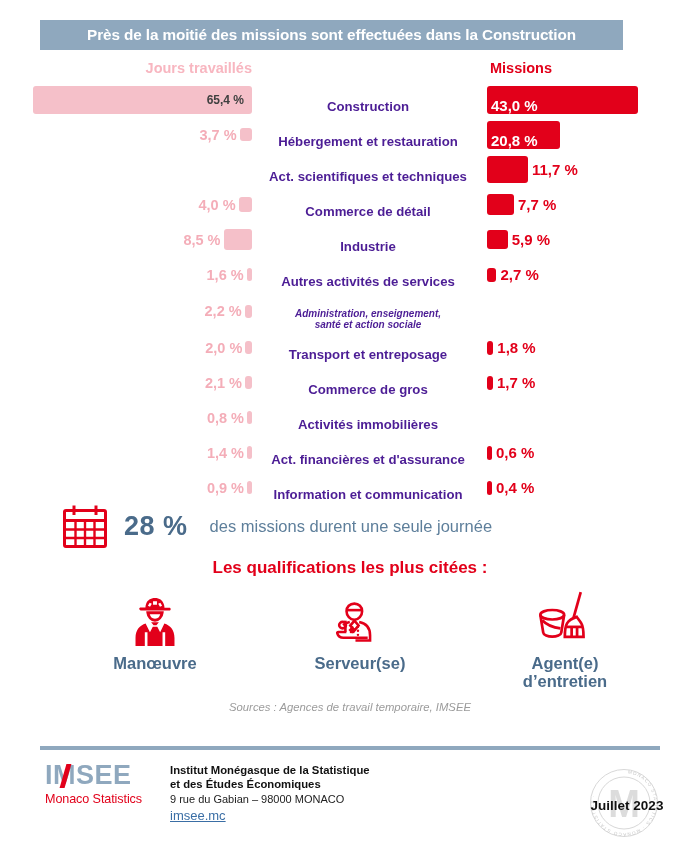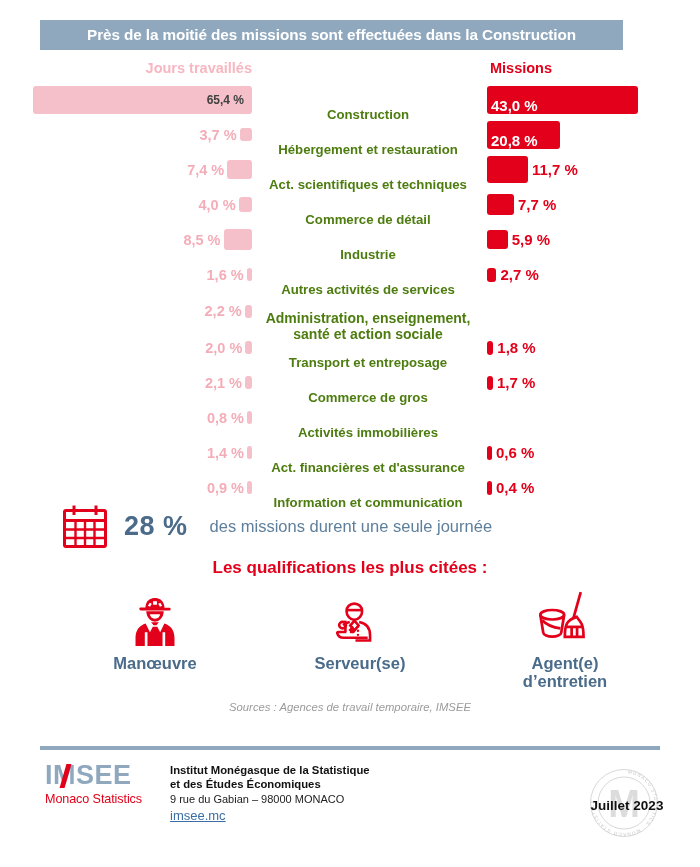--- a/index.html
+++ b/index.html
@@ -49,27 +49,27 @@
     background: #F5C0C9; border-radius: 3px;
     display: flex; align-items: center; justify-content: flex-end;
   }
   .lbar .inbar {
     color: #404040; font-weight: bold; font-size: 12px;
     padding-right: 8px; white-space: nowrap;
   }
 
   
   .cat {
-    position: absolute; left: 252px; top: 16px; width: 232px; height: 100%;
+    position: absolute; left: 252px; top: 8px; width: 232px; height: 100%;
     display: flex; align-items: center; justify-content: center;
     text-align: center;
-    color: #4d7c0f; font-weight: bold; font-size: 13.2px;
+    color: #4c1d95; font-weight: bold; font-size: 13.2px;
     line-height: 1.12; padding: 0 12px;
   }
-  .cat.small { font-size: 14px; }
+  .cat.small { font-size: 10px; font-style: italic; }
 
   
   .right-wrap {
     position: absolute; left: 487px; top: 0; right: 0; height: 100%;
     display: flex; align-items: center; justify-content: flex-start;
   }
   .rbar {
     background: #E2001A; border-radius: 3px;
     display: flex; align-items: flex-end; justify-content: flex-start;
     flex: 0 0 auto;
@@ -190,24 +190,20 @@
           <div class="lbar" style="width: 12.395px; height: 13.995px;"></div>
         </div>
         <div class="cat">Hébergement et restauration</div>
         <div class="right-wrap">
           <div class="rbar" style="width: 72.8px; height: 28px;">
             <span class="inbar">20,8 %</span>
           </div>
         </div>
       </div>
       <div class="row" style="height: 35px;">
-        <div class="left-wrap">
-          <span class="lval">7,4 %</span>
-          <div class="lbar" style="width: 24.79px; height: 18.99px;"></div>
-        </div>
         <div class="cat">Act. scientifiques et techniques</div>
         <div class="right-wrap">
           <div class="rbar" style="width: 40.95px; height: 26.38px;"></div>
           <span class="rval">11,7 %</span>
         </div>
       </div>
       <div class="row" style="height: 35px;">
         <div class="left-wrap">
           <span class="lval">4,0 %</span>
           <div class="lbar" style="width: 13.4px; height: 14.4px;"></div>

